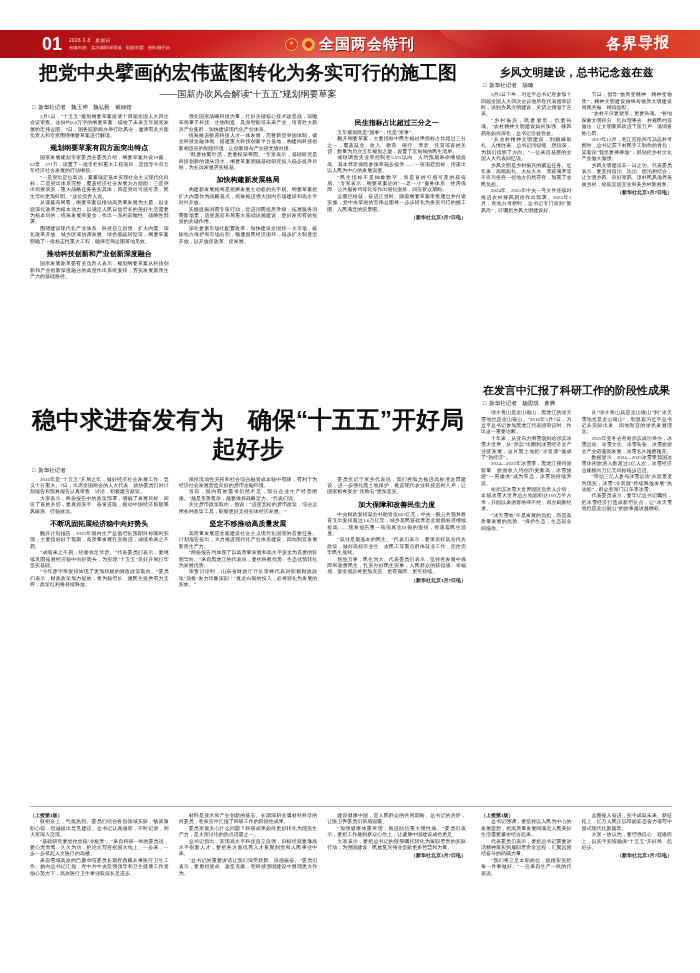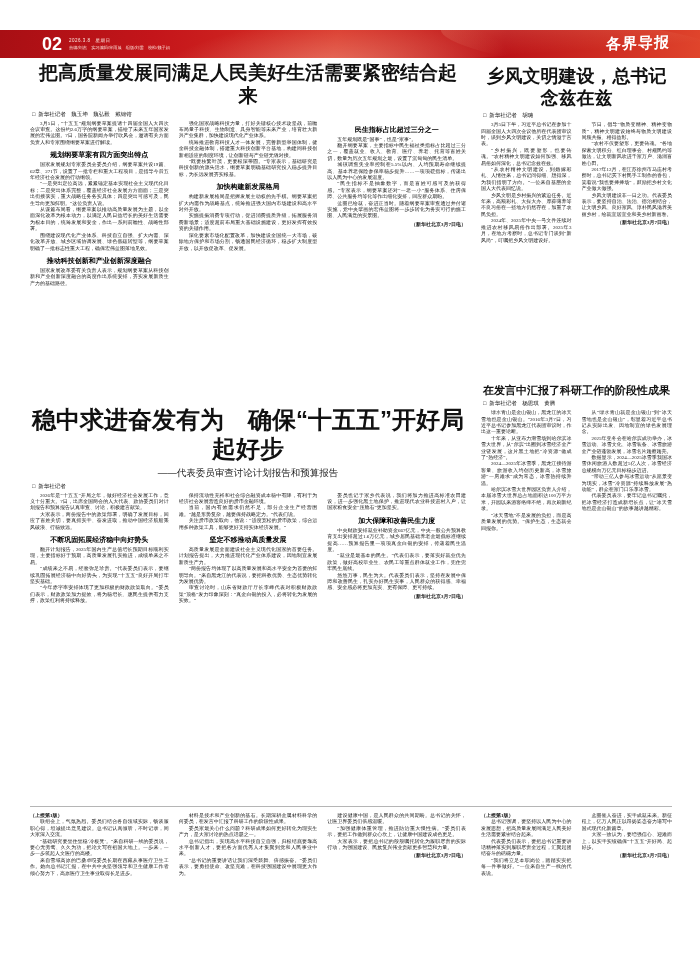--- a/index.html
+++ b/index.html
@@ -51,21 +51,21 @@
     line-height:9px; text-align:center; text-indent:0; margin:4px 0 3px; color:#000; }
   .it-end { text-indent:0; text-align:right; font-weight:bold; margin-top:2px; }
   .it-lead { text-indent:0; font-weight:bold; }
 
   #regionA { left:30px; top:62px;  width:436px; }
   #regionA .headline { font-size:19px; }
   #regionA .subtitle { font-size:9px; margin-top:3px; }
   #regionA .cols { height:272px; margin-top:2px; }
 
   #regionB { left:481px; top:66px; width:191px; }
-  #regionB .headline { font-size:18px; }
+  #regionB .headline { font-size:11px; }
   #regionB .cols { height:256px; margin-top:2px; }
 
   #regionC { left:30px; top:406px; width:436px; }
   #regionC .headline { font-size:24px; }
   #regionC .subtitle { font-size:9.5px; margin-top:3px; }
   #regionC .cols { height:338px; margin-top:2px; }
 
   #regionD { left:481px; top:384px; width:191px; }
   #regionD .headline { font-size:11px; }
   #regionD .cols { height:366px; margin-top:2px; }
@@ -77,30 +77,36 @@
   #regionE1 .cols { height:150px; }
   #regionE2 { left:481px; top:813px; width:191px; }
   #regionE2 .cols { height:150px; }
 </style>
 </head>
 <body>
 
 <div class="banner">
   <div class="swoosh1"></div>
   <div class="swoosh2"></div>
-  <div class="page-num">02</div>
+  <div class="page-num">01</div>
   <div class="issue-meta">
     <div class="l1">2026.3.8　星期日</div>
     <div class="l2">责编/刘杰　实习编辑/宋雨晨　组版/刘雯　校检/魏子娟</div>
   </div>
+  <div class="edition-center">
+    <span class="emblem emblem-national"></span>
+    <span class="emblem emblem-cppcc"></span>
+    <span class="edition-title">全国两会特刊</span>
+  </div>
   <div class="masthead">各界导报</div>
 </div>
 
 <div class="article" id="regionA">
-  <div class="headline">把高质量发展同满足人民美好生活需要紧密结合起来</div>
+  <div class="headline">把党中央擘画的宏伟蓝图转化为务实可行的施工图</div>
+  <div class="subtitle">——国新办吹风会解读“十五五”规划纲要草案</div>
   <div class="byline"><span class="sq">□</span><span>新华社记者　魏玉坤　魏弘毅　戴锦镕</span></div>
   <div class="cols">
     <div class="col">
         <p class="it it-p">3月5日，“十五五”规划纲要草案提请十四届全国人大四次会议审查。这份约2.6万字的纲要草案，描绘了未来五年国家发展的宏伟蓝图。7日，国务院新闻办举行吹风会，邀请有关方面负责人和专家围绕纲要草案进行解读。</p>
         <p class="it it-h">规划纲要草案有四方面突出特点</p>
         <p class="it it-p">国家发展规划专家委员会委员介绍，纲要草案共设19篇、62章、271节，设置了一批专栏和重大工程项目，是指导今后五年经济社会发展的行动纲领。</p>
         <p class="it it-p">“一是突出定位高远，紧紧锚定基本实现社会主义现代化目标；二是突出体系完整，覆盖经济社会发展方方面面；三是突出衔接落实，重大战略任务务实具体；四是突出可感可及，民生导向更加鲜明。”这位负责人说。</p>
         <p class="it it-p">从谋篇布局看，纲要草案以推动高质量发展为主题，以全面深化改革为根本动力，以满足人民日益增长的美好生活需要为根本目的，统筹发展和安全，作出一系列前瞻性、战略性部署。</p>
         <p class="it it-p">围绕建设现代化产业体系、科技自立自强、扩大内需、深化改革开放、城乡区域协调发展、绿色低碳转型等，纲要草案明确了一批标志性重大工程，确保宏伟蓝图落地见效。</p>
         <p class="it it-h">推动科技创新和产业创新深度融合</p>
@@ -143,21 +149,20 @@
         <p class="it it-p">“农村不仅要塑形，更要铸魂。”各地探索文明积分、红白理事会、村规民约等做法，让文明新风吹进千家万户、滋润百姓心田。</p>
         <p class="it it-p">2017年12月，在江苏徐州市马庄村考察时，总书记买下村民手工制作的香包，笑着说“我也要捧捧场”，鼓励把乡村文化产业做大做强。</p>
         <p class="it it-p">乡风文明建设非一日之功。代表委员表示，要坚持自治、法治、德治相结合，让文明乡风、良好家风、淳朴民风滋养美丽乡村，绘就宜居宜业和美乡村新画卷。</p>
         <p class="it it-end">（新华社北京3月7日电）</p>
       </div>
   </div>
 </div>
 
 <div class="article" id="regionC">
   <div class="headline">稳中求进奋发有为　确保“十五五”开好局起好步</div>
-  <div class="subtitle">——代表委员审查讨论计划报告和预算报告</div>
   <div class="byline"><span class="sq">□</span><span>新华社记者</span></div>
   <div class="cols">
     <div class="col">
         <p class="it it-p">2026年是“十五五”开局之年，做好经济社会发展工作，意义十分重大。7日，出席全国两会的人大代表、政协委员们对计划报告和预算报告认真审查、讨论，积极建言献策。</p>
         <p class="it it-p">大家表示，两份报告中的政策部署，明确了发展目标，回应了百姓关切，要真抓实干、奋发进取，推动中国经济航船乘风破浪、行稳致远。</p>
         <p class="it it-h">不断巩固拓展经济稳中向好势头</p>
         <p class="it it-p">翻开计划报告，2025年国内生产总值增长预期目标顺利实现，主要指标好于预期，高质量发展扎实推进，成绩单来之不易。</p>
         <p class="it it-p">“成绩来之不易，经验弥足珍贵。”代表委员们表示，要继续巩固拓展经济稳中向好势头，为实现“十五五”良好开局打牢坚实基础。</p>
         <p class="it it-p">“今年赤字率安排体现了更加积极的财政政策取向。”委员们表示，财政政策加力提效，将为稳增长、惠民生提供有力支撑，政策红利将持续释放。</p>
       </div>

